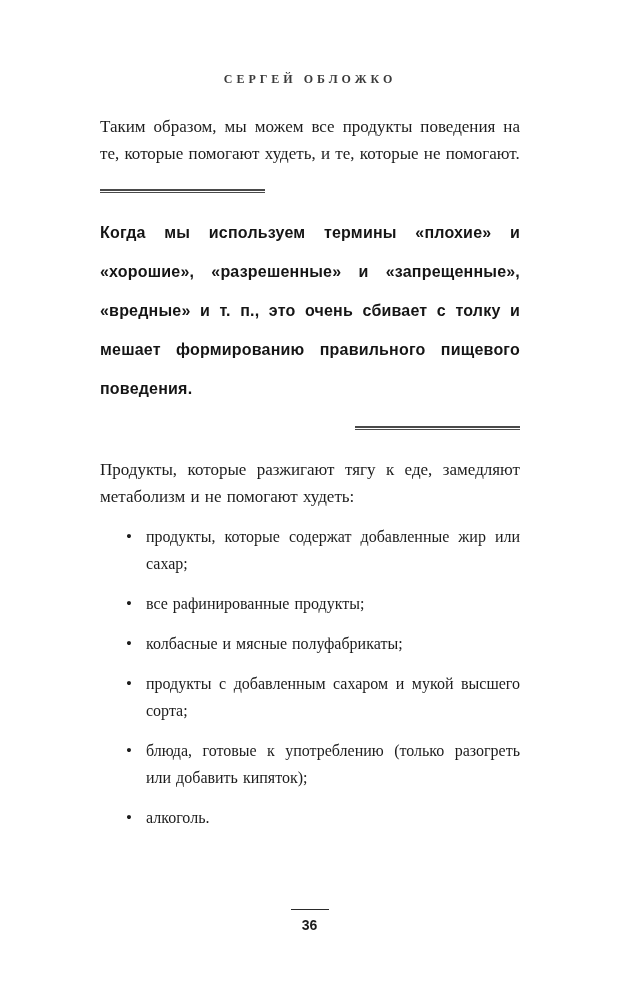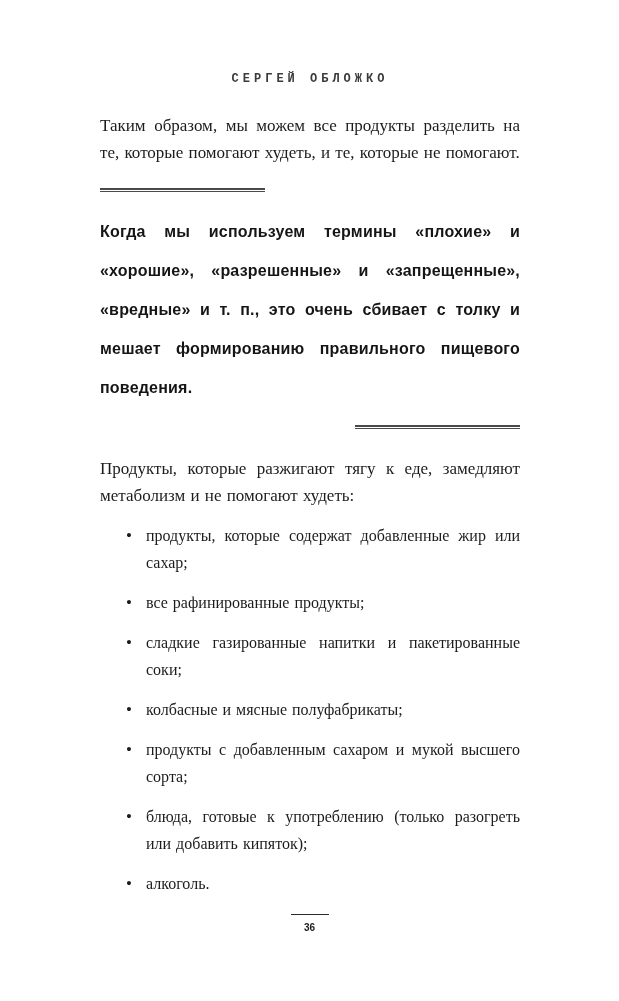--- a/index.html
+++ b/index.html
@@ -17,21 +17,21 @@
   }
   .page {
     box-sizing: border-box;
     width: 619px;
     height: 1001px;
     padding: 72px 99px 0 100px;
     position: relative;
   }
   .running-head {
     text-align: center;
-    font-family: Liberation Mono, monospace;
+    font-family: Liberation Serif, serif;
     font-size: 12px;
     font-weight: 700;
     letter-spacing: 4px;
     color: #3b3b3b;
     margin-bottom: 26px;
   }
   p.body-text {
     font-size: 17px;
     line-height: 27px;
     text-align: justify;
@@ -91,46 +91,45 @@
   }
   .footer-rule {
     width: 38px;
     height: 0;
     border-top: 1.5px solid #2a2a2a;
     margin: 0 auto 7px auto;
   }
   .page-number {
     font-family: "Liberation Sans", sans-serif;
     font-weight: 700;
-    font-size: 10px;
+    font-size: 14px;
     color: #1c1c1c;
   }
 </style>
 </head>
 <body>
 
 <div class="page">
 
   <div class="running-head">СЕРГЕЙ  ОБЛОЖКО</div>
 
-  <p class="body-text">Таким образом, мы можем все продукты разделить на те, которые помогают худеть, и те, которые не помогают.</p>
+  <p class="body-text">Таким образом, мы можем все продукты поведения на те, которые помогают худеть, и те, которые не помогают.</p>
 
   <div class="rule rule-top"></div>
 
   <p class="callout">Когда мы используем термины «плохие» и «хорошие», «разрешенные» и «запрещенные», «вредные» и т. п., это очень сбивает с толку и мешает формированию правильного пищевого поведения.</p>
 
   <div class="rule rule-bottom"></div>
 
 
   <p class="body-text">Продукты, которые разжигают тягу к еде, замедляют метаболизм и не помогают худеть:</p>
 
   <ul class="product-list">
     <li>продукты, которые содержат добавленные жир или сахар;</li>
     <li>все рафинированные продукты;</li>
-    <li>сладкие газированные напитки и пакетированные соки;</li>
     <li>колбасные и мясные полуфабрикаты;</li>
     <li>продукты с добавленным сахаром и мукой высшего сорта;</li>
     <li>блюда, готовые к употреблению (только разогреть или добавить кипяток);</li>
     <li>алкоголь.</li>
   </ul>
 
   <div class="footer">
     <div class="footer-rule"></div>
     <div class="page-number">36</div>
   </div>

